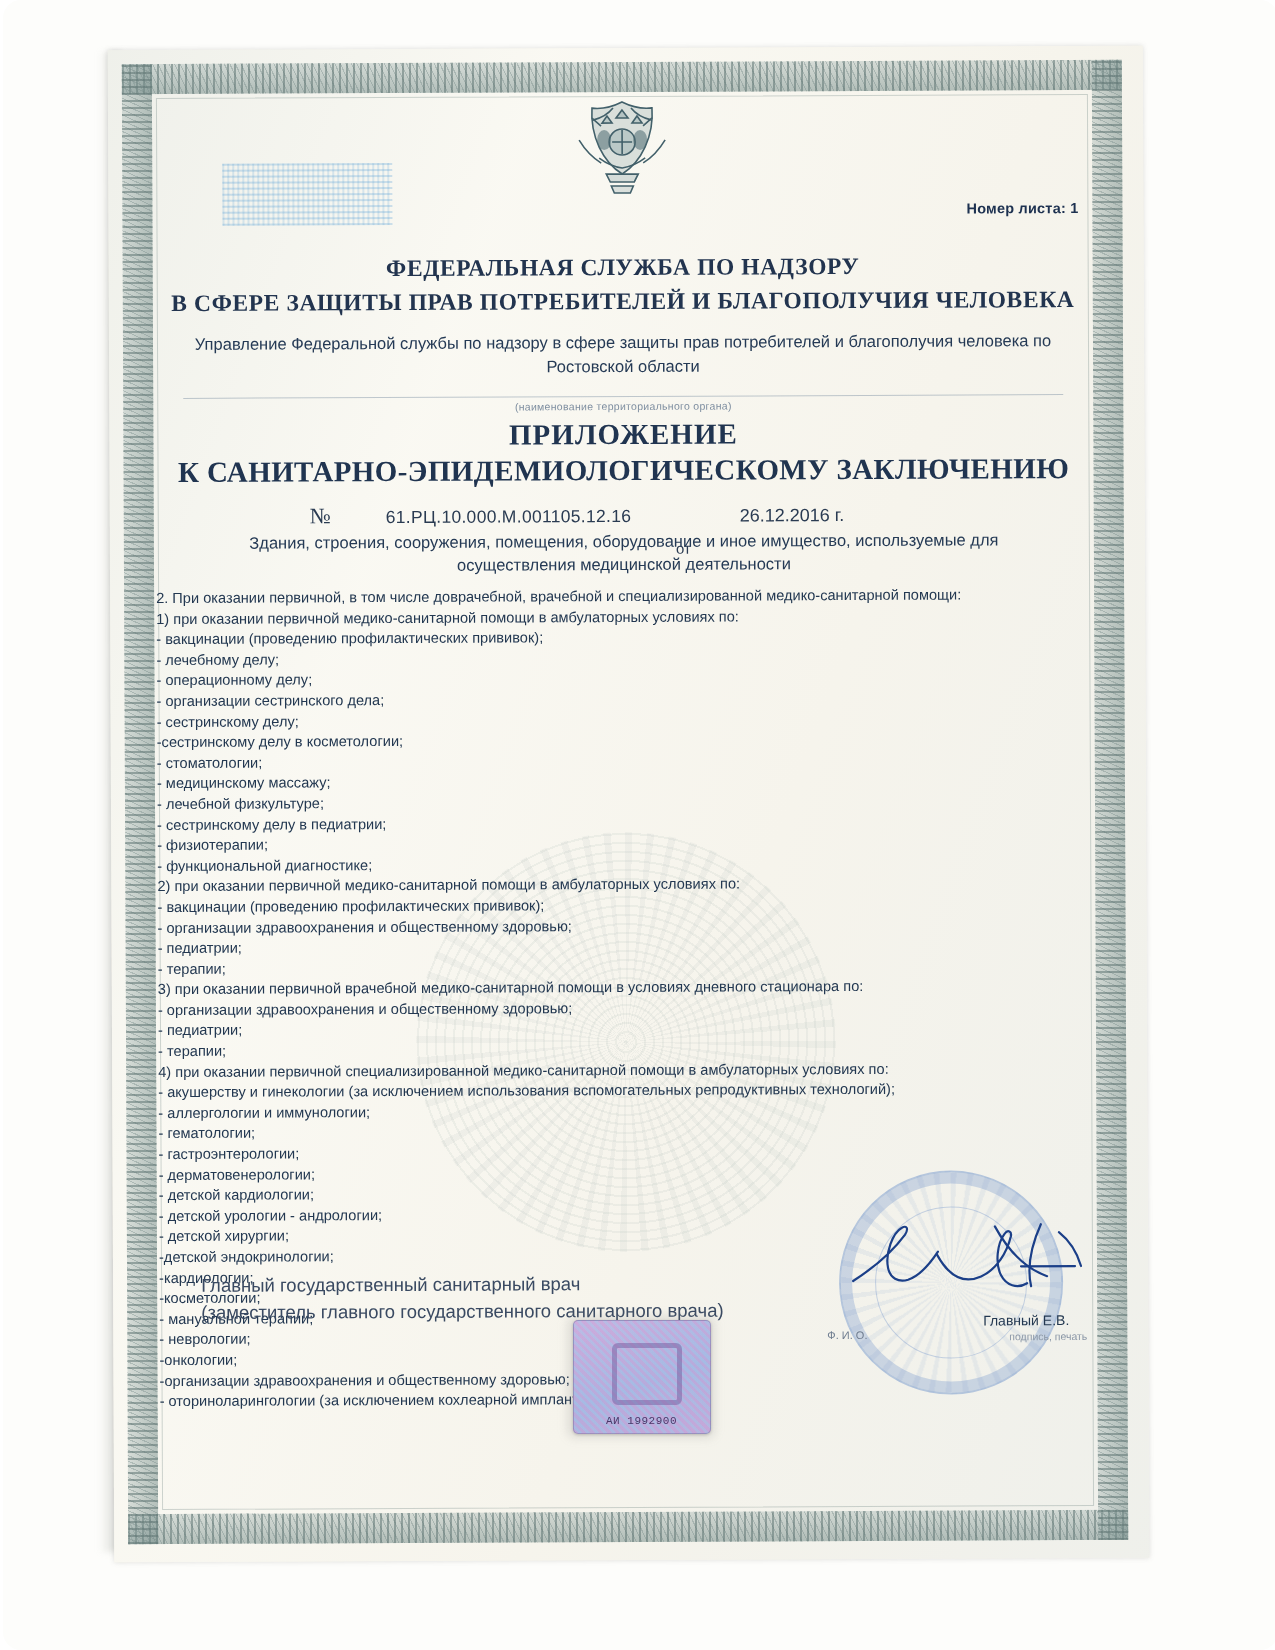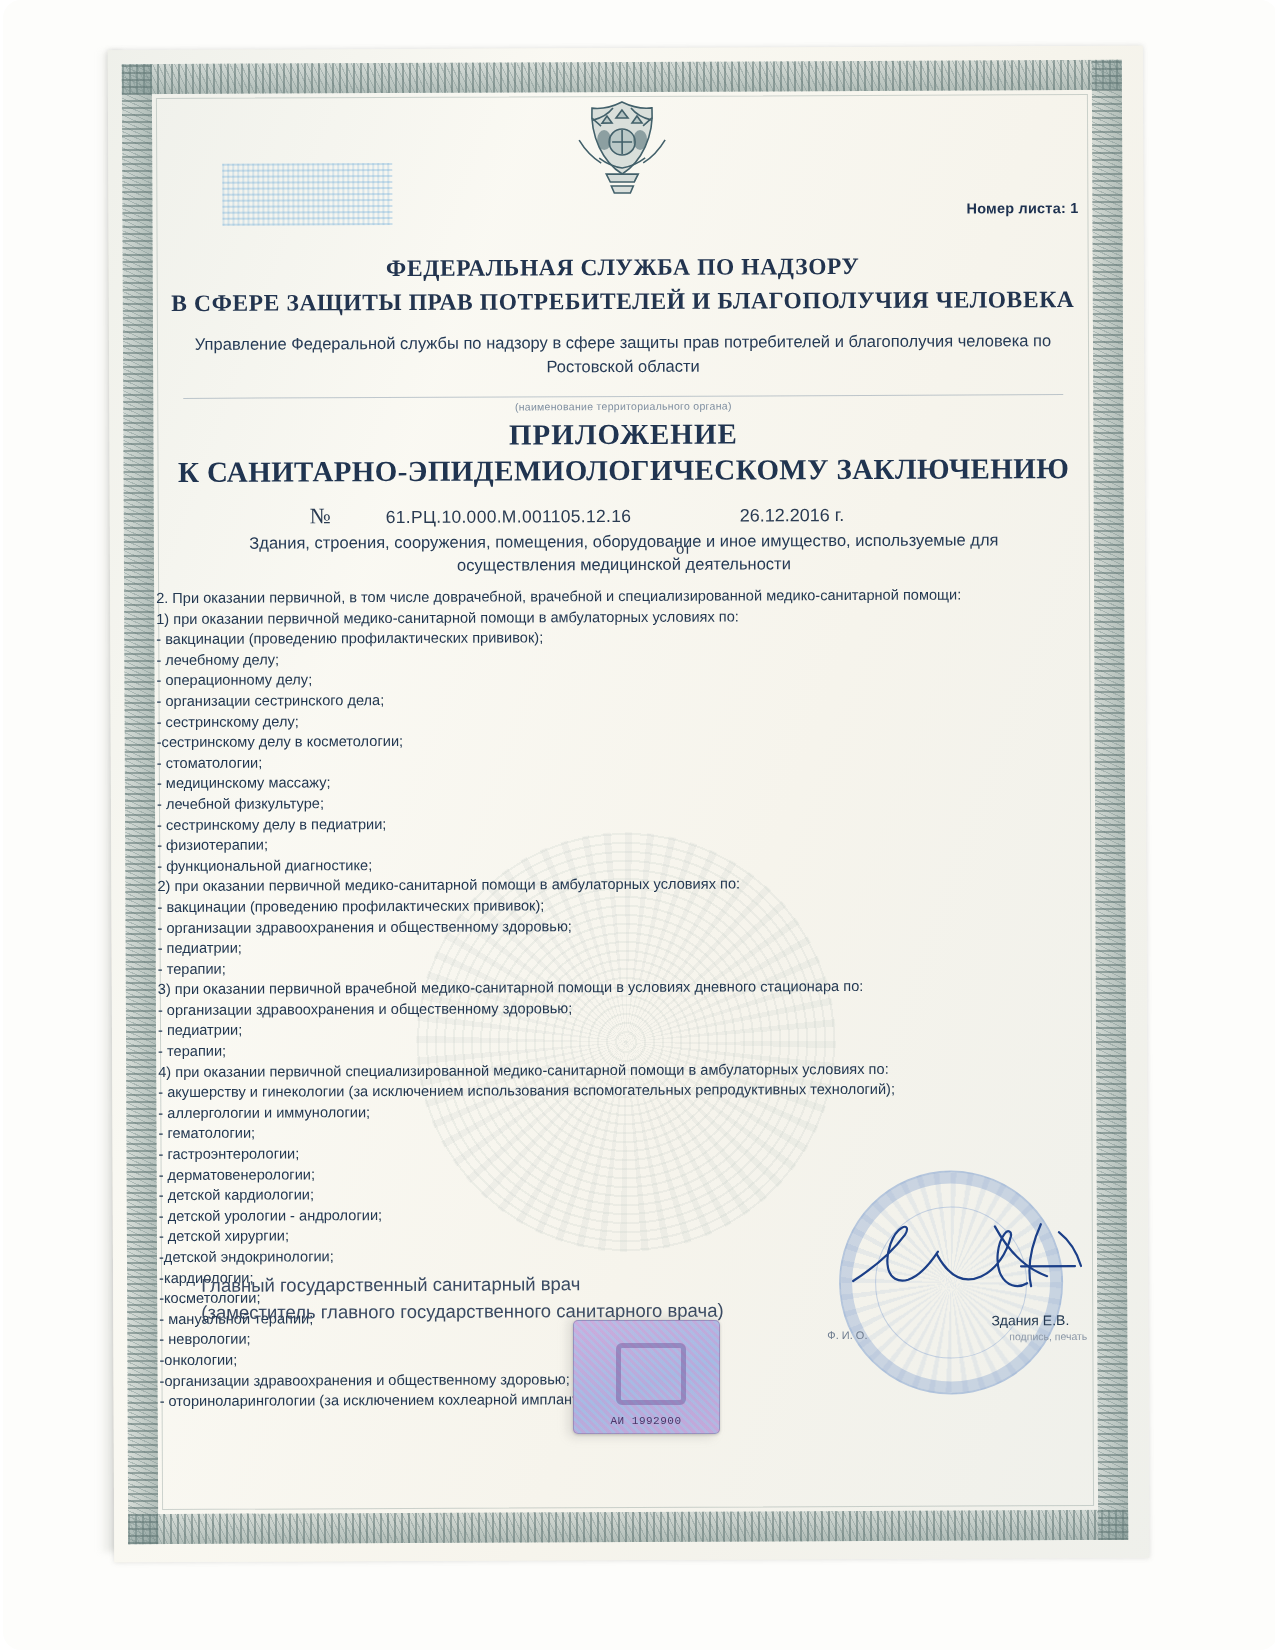--- a/index.html
+++ b/index.html
@@ -278,21 +278,20 @@
     left: 50%; top: 1320px;
     margin-left: -68px;
     width: 136px; height: 112px;
     border-radius: 5px;
     background:
       repeating-linear-gradient(45deg, rgba(180,120,200,0.35) 0 3px, rgba(120,160,220,0.30) 3px 6px),
       linear-gradient(160deg, #d9c7e8, #b9c6e6 55%, #cfc0e2);
     border: 1px solid rgba(120,110,160,0.5);
     box-shadow: 0 1px 3px rgba(0,0,0,.18);
     overflow: hidden;
-    padding-left: 9px;
   }
   .hologram .holo-mark {
     position: absolute;
     left: 50%; top: 22px; margin-left: -30px;
     width: 60px; height: 52px;
     border: 5px solid rgba(110,80,150,0.55);
     border-radius: 6px;
     opacity: .8;
   }
   .hologram .holo-code {
@@ -434,21 +433,21 @@
           <path d="M92 46 c12 22 26 30 44 22 c16 -7 26 -24 30 -40 c1 -5 -3 -7 -6 -3 c-8 10 -10 30 -4 42 c5 10 16 14 26 8"></path>
           <path d="M150 18 c14 26 30 42 52 50"></path>
           <path d="M196 16 c-10 22 -14 44 -10 62"></path>
           <path d="M176 58 h54"></path>
           <path d="M214 24 c10 8 18 20 22 34"></path>
         </g>
       </svg>
     </div>
 
     <div class="sig-caption-left">Ф. И. О.</div>
-    <div class="sig-name">Здания Е.В.</div>
+    <div class="sig-name">Главный Е.В.</div>
     <div class="sig-caption">подпись, печать</div>
 
   </div>
 
   <div class="hologram-shadow"></div>
   <div class="hologram">
     <div class="holo-mark"></div>
     <div class="holo-code">АИ 1992900</div>
   </div>
 

